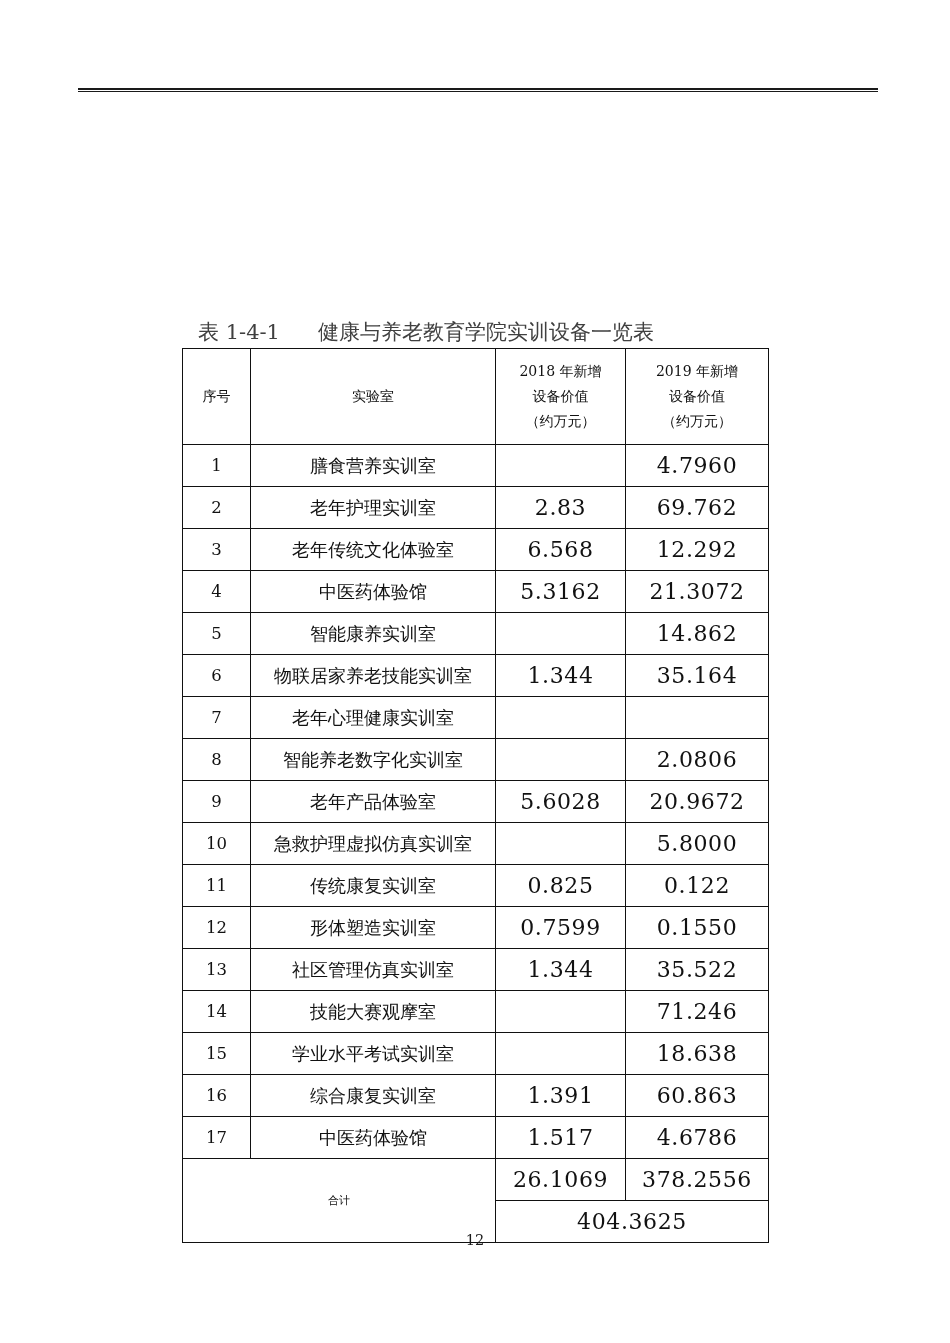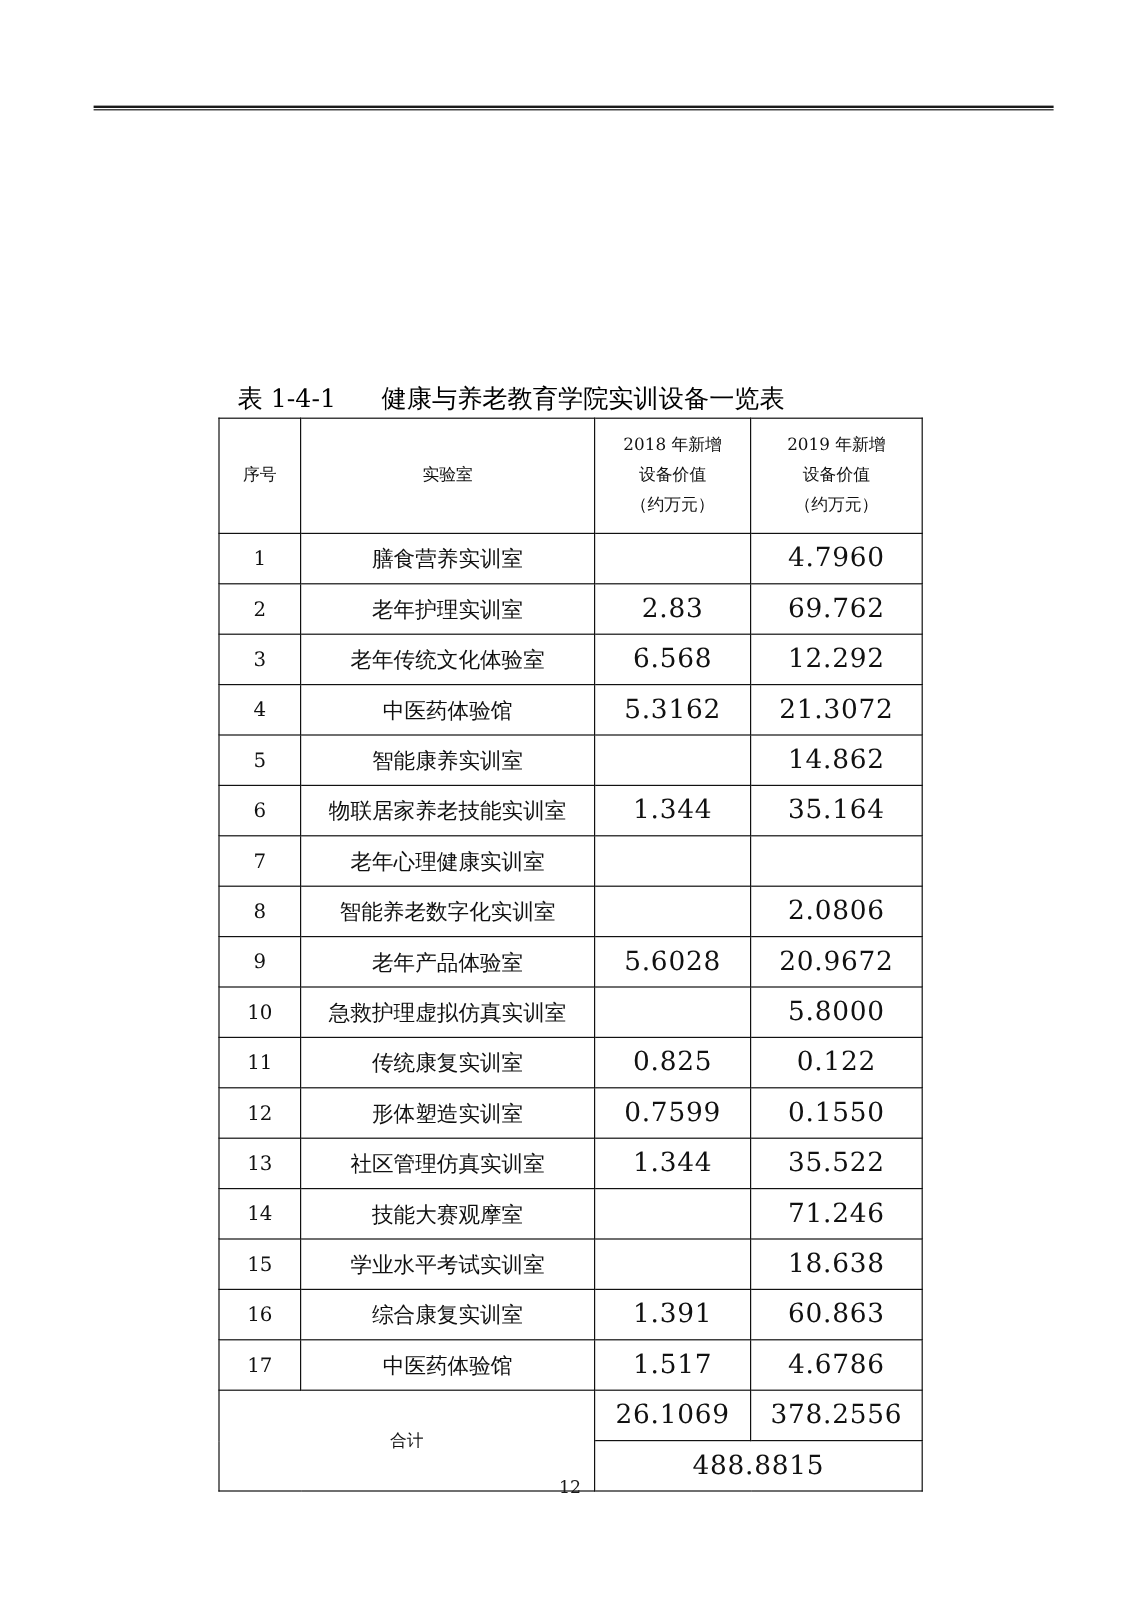--- a/index.html
+++ b/index.html
@@ -77,21 +77,21 @@
   }
 
   
   .table-caption {
     position: absolute;
     left: 198px;
     top: 318px;
     width: 560px;
     font-size: 21px;
     line-height: 28px;
-    color: #000000;
+    color: #404040;
     white-space: nowrap;
   }
   .caption-num {
     display: inline-block;
     margin-right: 38px;
   }
 
   
   .tbl-wrap {
     position: absolute;
@@ -124,21 +124,21 @@
     line-height: 25px;
   }
   tr.hdr th .hl { display: block; white-space: nowrap; }
 
   tr.drow td { height: 41px; }
 
   td.cell-no   { font-size: 16.5px; font-family: "DejaVu Serif","Liberation Serif",serif; }
   td.cell-lab  { font-size: 18px; }
   td.cell-num  { font-size: 22px; font-family: "DejaVu Serif","Liberation Serif",serif; letter-spacing: 0.6px; }
 
-  td.total-label { font-size: 14px; }
+  td.total-label { font-size: 11px; }
   tr.trow td { height: 41px; text-align: center; }
 
   
   .pagenum {
     position: absolute;
     left: 0;
     top: 1232px;
     width: 950px;
     text-align: center;
     font-size: 14.5px;
@@ -290,21 +290,21 @@
             <td class="cell-num">4.6786</td>
           </tr>
         </tbody>
       <tfoot>
         <tr class="trow">
           <td class="total-label" colspan="2" rowspan="2">合计</td>
           <td class="cell-num">26.1069</td>
           <td class="cell-num">378.2556</td>
         </tr>
         <tr class="trow">
-          <td class="cell-num" colspan="2">488.8815</td>
+          <td class="cell-num" colspan="2">404.3625</td>
         </tr>
       </tfoot>
     </table>
   </div>
 
   <div class="pagenum">12</div>
 
 </div>
 
 </body></html>

